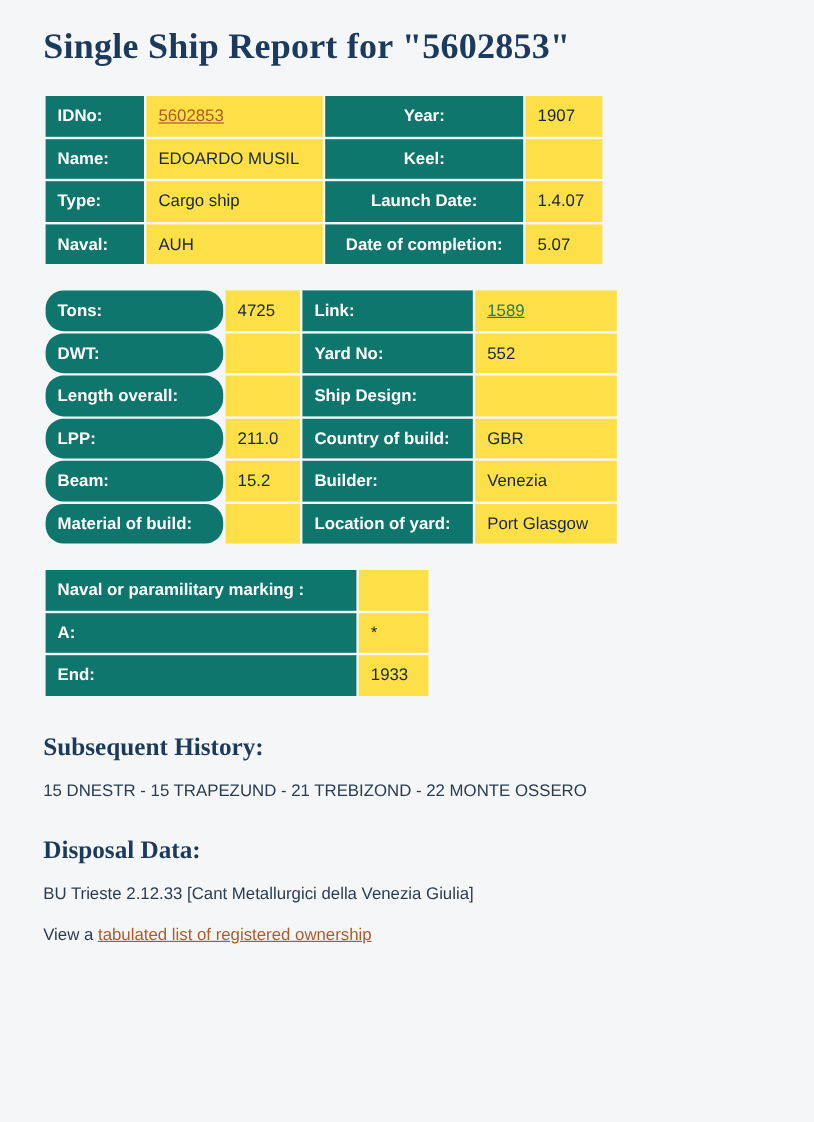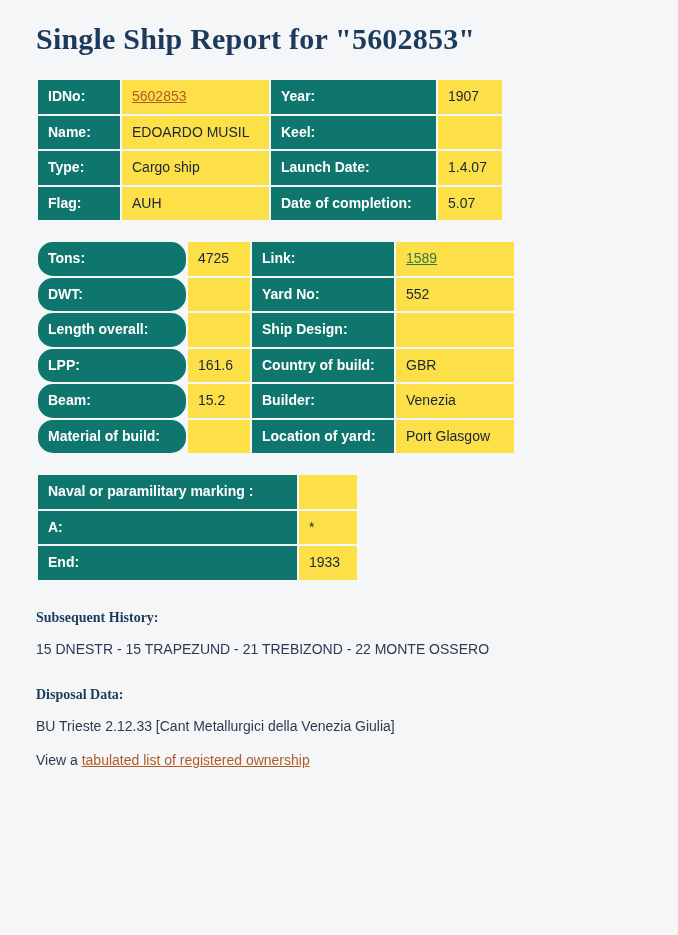--- a/index.html
+++ b/index.html
@@ -50,34 +50,34 @@
   td.val a {
     color: #b05a28;
     text-decoration: underline;
   }
   td.val a.green {
     color: #2f7a4f;
   }
   
   .t1 td.l1 { width: 62px; }
   .t1 td.v1 { width: 127px; }
-  .t1 td.l2 { width: 145px; }
+  .t1 td.l2 { width: 145px; text-align: center; }
   .t1 td.v2 { width: 44px; margin-left: 44px; }
   
   .t2 td.l1 { width: 128px; border-radius: 15px; }
   .t2 td.v1 { width: 42px; }
   .t2 td.l2 { width: 122px; }
   .t2 td.v2 { width: 98px; }
   .t2 td.spanv { }
   
   .t3 td.l1 { width: 239px; }
   .t3 td.v1 { width: 38px; }
   h2.section {
     font-family: "Liberation Serif", serif;
-    font-size: 14px;
+    font-size: 21px;
     font-weight: bold;
     color: #1b3a5c;
     margin: 28px 0 14px 0;
   }
   p.body {
     font-size: 14px;
     color: #2a3c52;
     margin: 0 0 14px 0;
     line-height: 1.4;
   }
@@ -107,21 +107,21 @@
         <td class="lbl l2">Keel:</td>
         <td class="val v2"></td>
       </tr>
       <tr>
         <td class="lbl l1">Type:</td>
         <td class="val v1">Cargo ship</td>
         <td class="lbl l2">Launch Date:</td>
         <td class="val v2">1.4.07</td>
       </tr>
       <tr>
-        <td class="lbl l1">Flag:</td>
+        <td class="lbl l1">Naval:</td>
         <td class="val v1">AUH</td>
         <td class="lbl l2">Date of completion:</td>
         <td class="val v2">5.07</td>
       </tr>
     </tbody>
   </table>
 
   <table class="rep t2">
     <tbody>
       <tr>
@@ -137,21 +137,21 @@
         <td class="val v2">552</td>
       </tr>
       <tr>
         <td class="lbl l1">Length overall:</td>
         <td class="val v1"></td>
         <td class="lbl l2">Ship Design:</td>
         <td class="val v2"></td>
       </tr>
       <tr>
         <td class="lbl l1">LPP:</td>
-        <td class="val v1">161.6</td>
+        <td class="val v1">211.0</td>
         <td class="lbl l2">Country of build:</td>
         <td class="val v2">GBR</td>
       </tr>
       <tr>
         <td class="lbl l1">Beam:</td>
         <td class="val v1">15.2</td>
         <td class="lbl l2">Builder:</td>
         <td class="val v2">Venezia</td>
       </tr>
       <tr>

